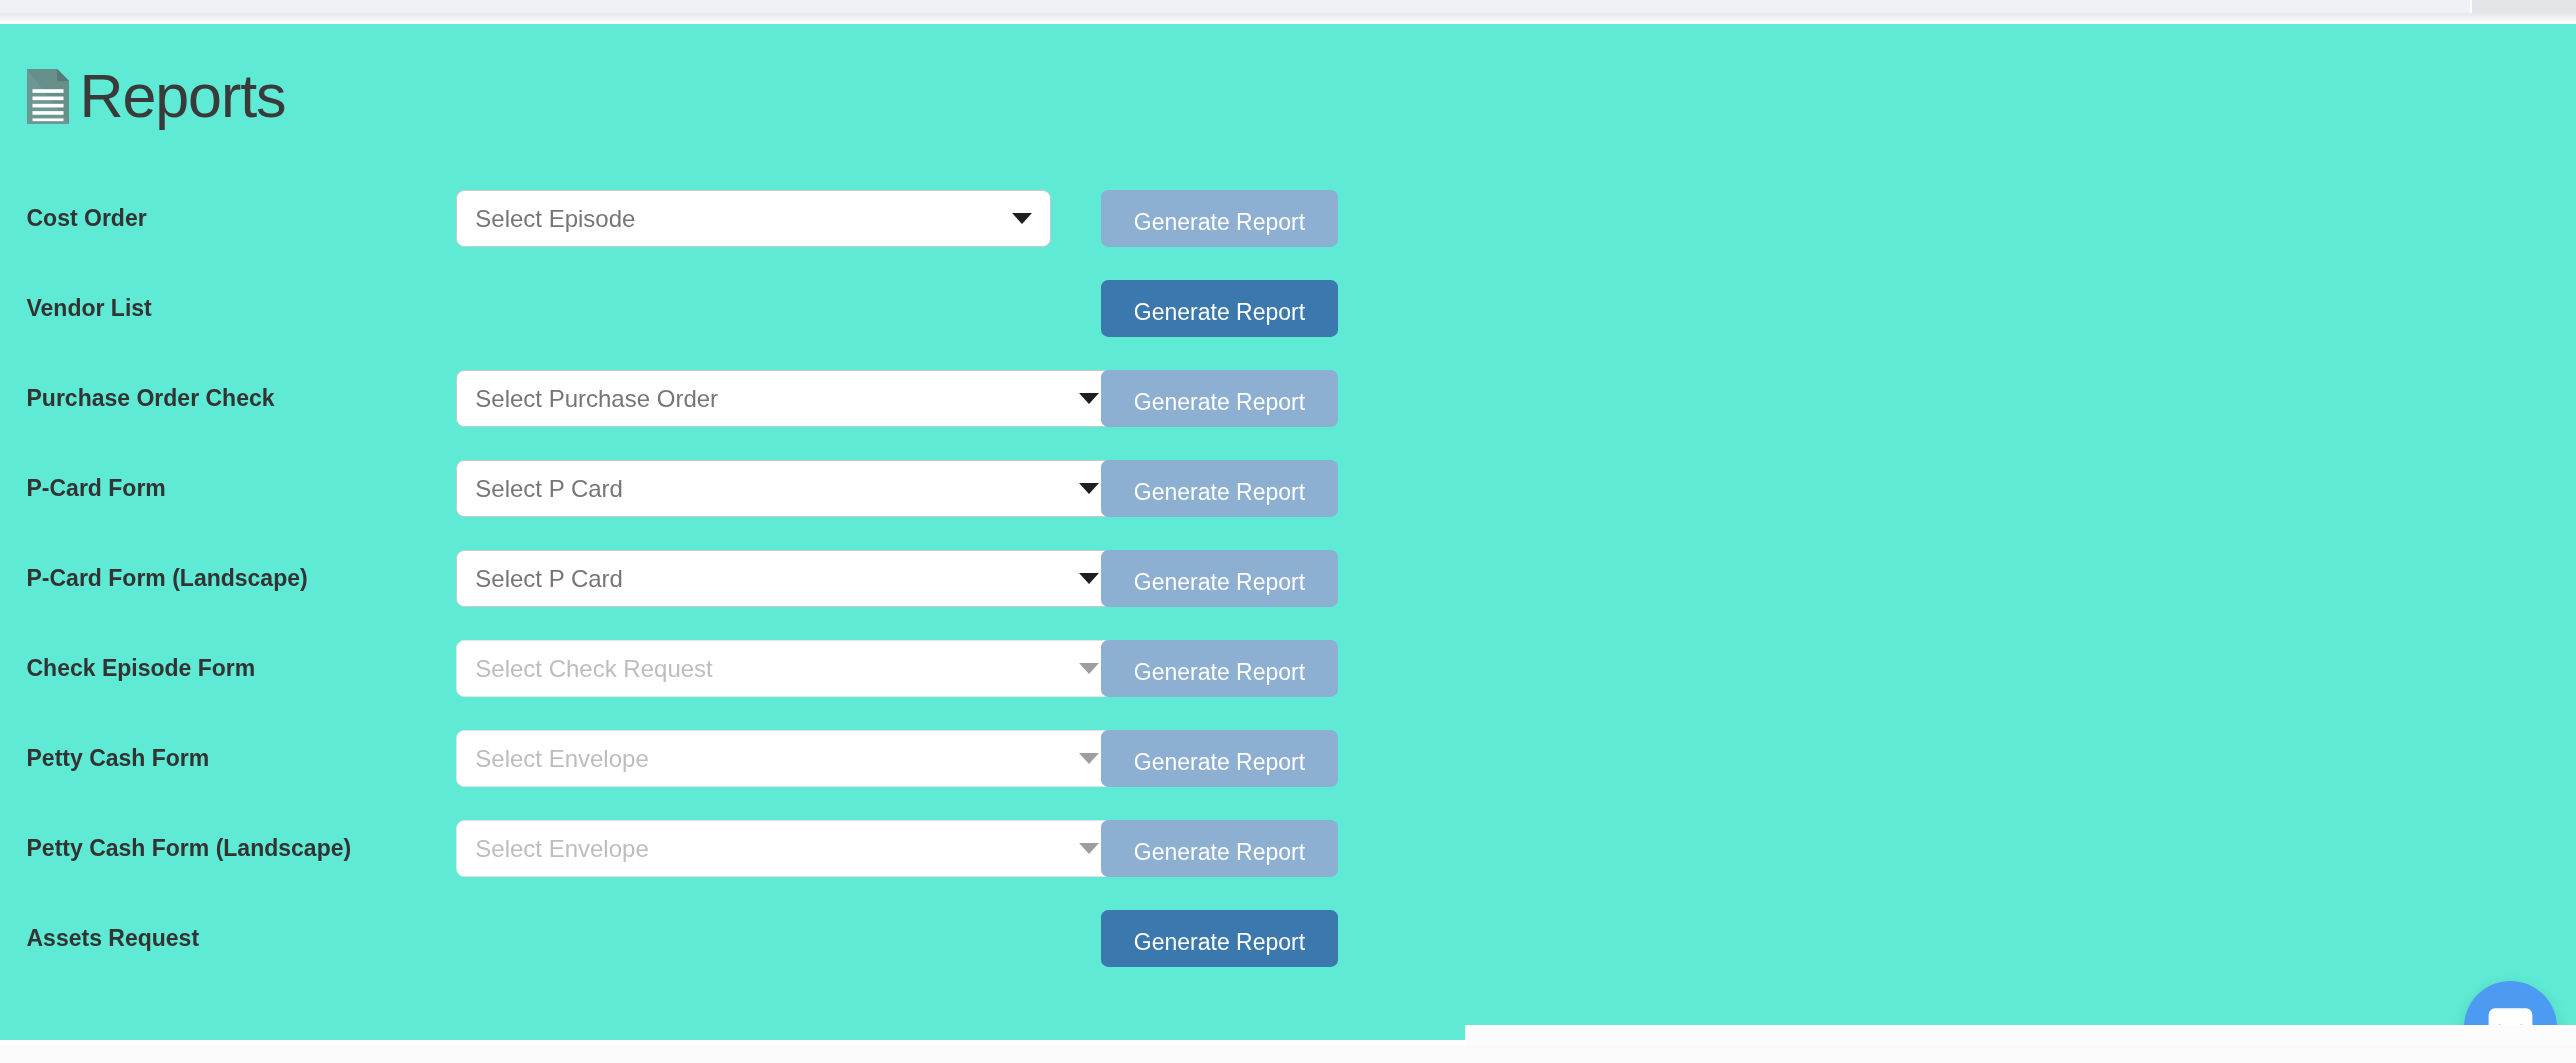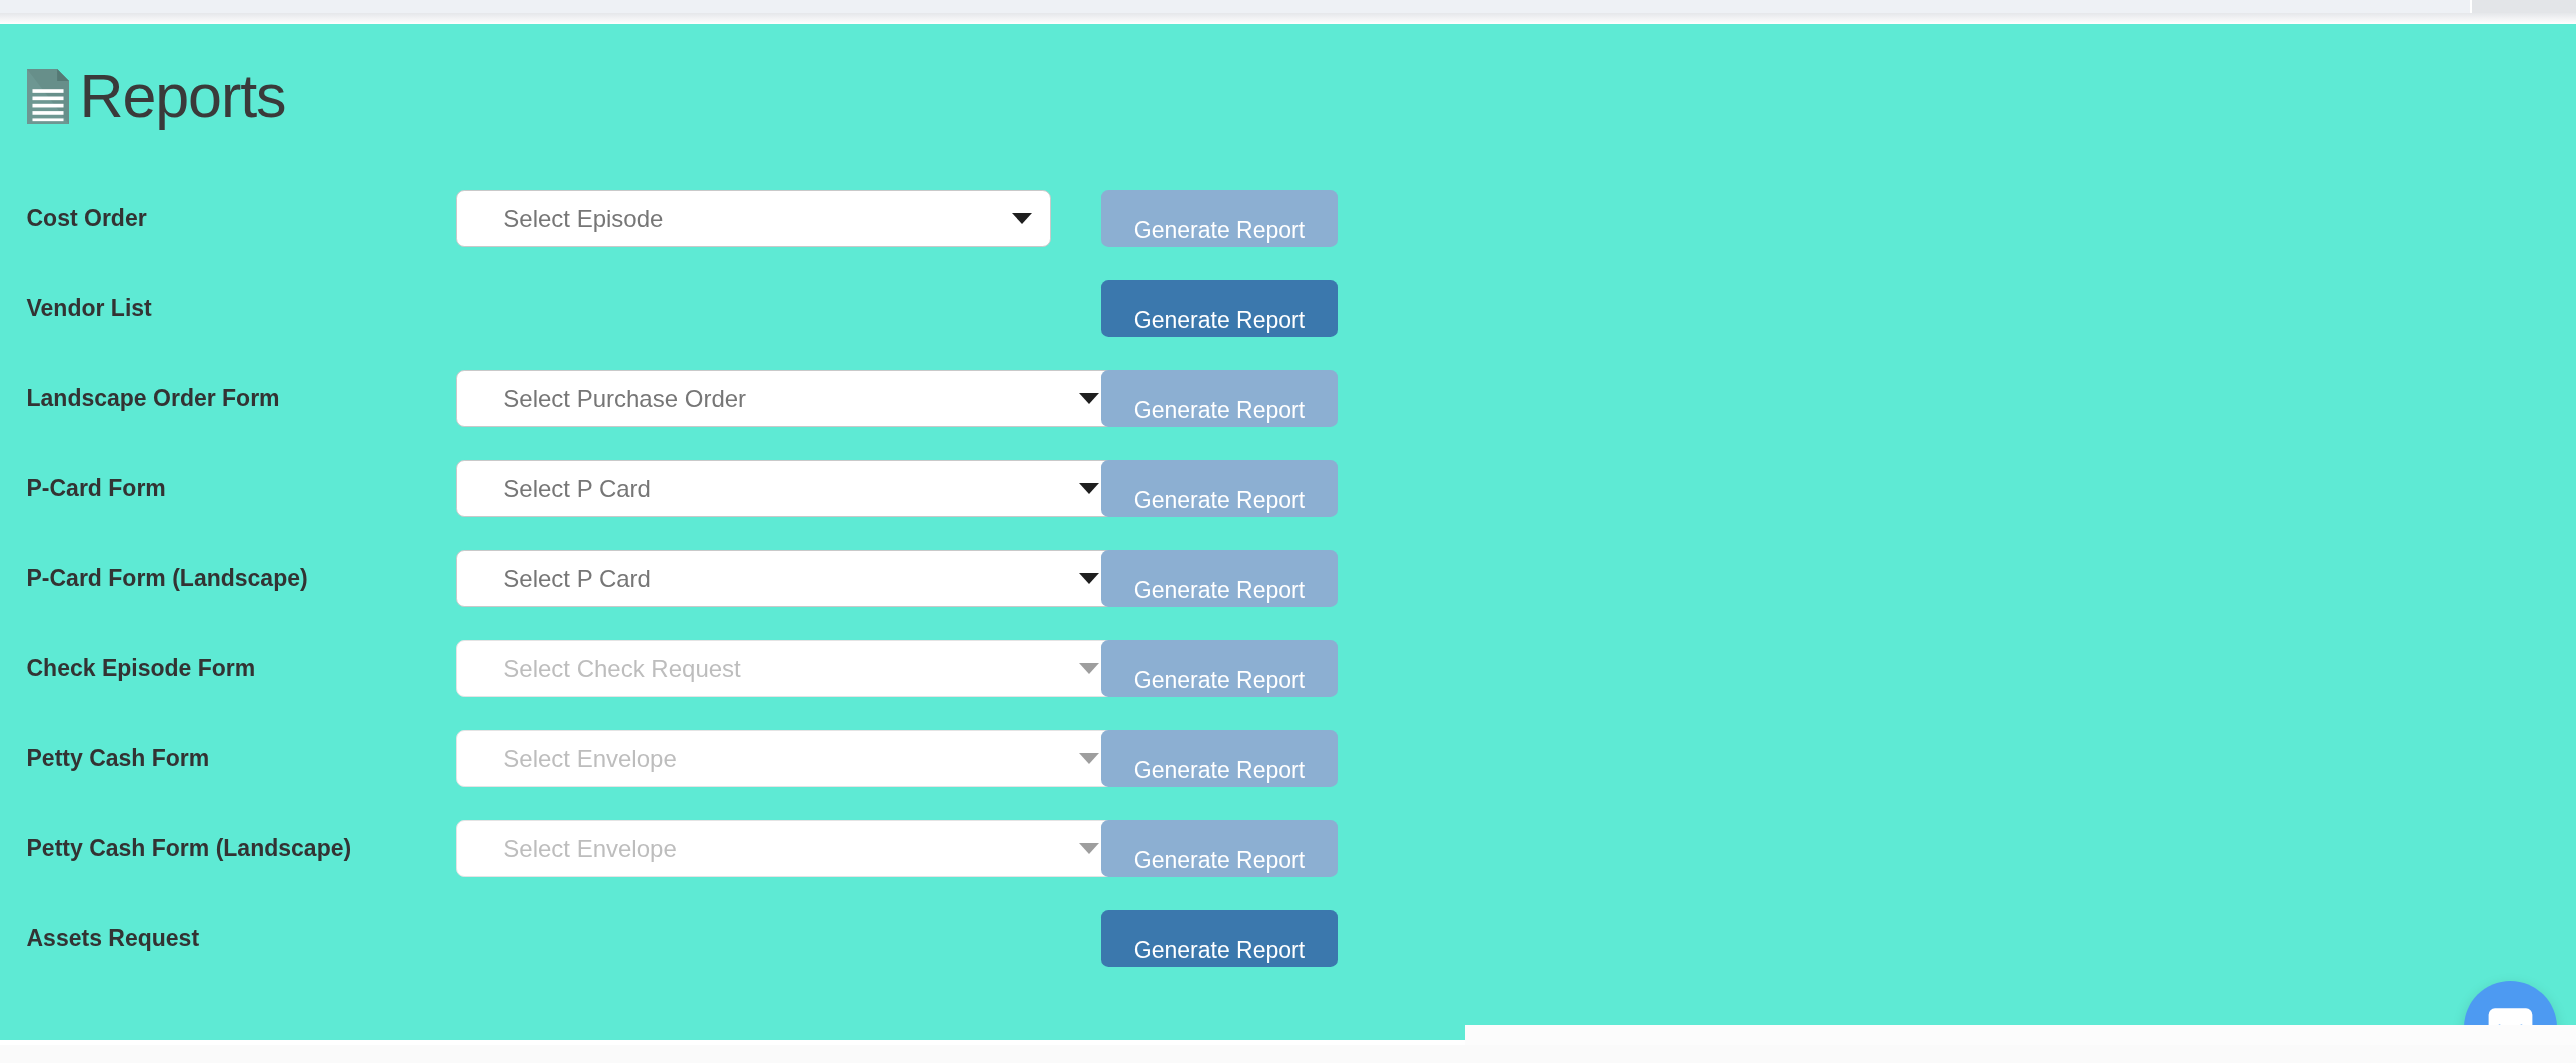--- a/index.html
+++ b/index.html
@@ -120,21 +120,20 @@
     padding: 0 18.3px 0 18.3px;
     cursor: pointer;
   }
   .report-row.wide .row-select { width: 595px; }
   .row-select .sel-text {
     font-size: 24px;
     color: #767676;
     flex: 1 1 auto;
     white-space: nowrap;
     overflow: hidden;
-    margin-left: 28px;
   }
   .row-select .caret {
     width: 0; height: 0;
     flex: 0 0 auto;
     border-left: 10px solid transparent;
     border-right: 10px solid transparent;
     border-top: 11px solid #1f1f1f;
     margin-left: 9.2px;
   }
   .report-row.disabled .row-select {
@@ -154,21 +153,21 @@
     box-sizing: border-box;
     border: 0;
     border-radius: 7.3px;
     background: #8cafd2;
     color: #ffffff;
     font-family: "Liberation Sans", sans-serif;
     font-size: 23px;
     font-weight: 400;
     line-height: 57px;
     text-align: center;
-    padding: 12px;
+    padding: 4px;
     cursor: default;
     white-space: nowrap;
   }
   .report-row.enabled .row-btn {
     background: #3b78ad;
     cursor: pointer;
   }
 
   
   .intercom {
@@ -234,21 +233,21 @@
           <span class="sel-text">Select Episode</span>
           <span class="caret"></span>
         </div>
         <button class="row-btn">Generate Report</button>
       </div>
       <div class="report-row enabled">
         <div class="row-label">Vendor List</div>
         <button class="row-btn">Generate Report</button>
       </div>
       <div class="report-row">
-        <div class="row-label">Landscape Order Form</div>
+        <div class="row-label">Purchase Order Check</div>
         <div class="row-select">
           <span class="sel-text">Select Purchase Order</span>
           <span class="caret"></span>
         </div>
         <button class="row-btn">Generate Report</button>
       </div>
       <div class="report-row">
         <div class="row-label">P-Card Form</div>
         <div class="row-select">
           <span class="sel-text">Select P Card</span>

